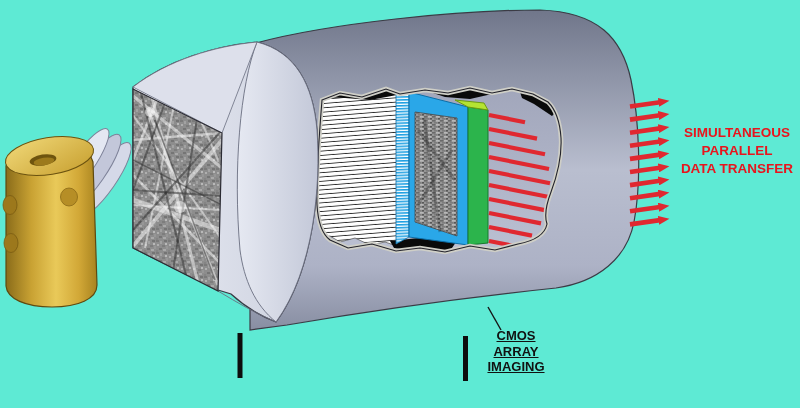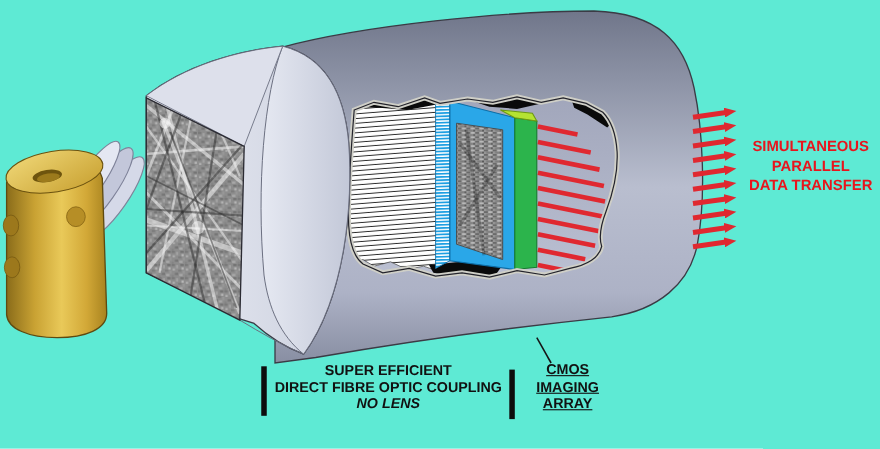--- a/index.html
+++ b/index.html
@@ -212,23 +212,18 @@
   <line x1="488" y1="307" x2="501" y2="330" stroke="#151515" stroke-width="1.4"></line>
   <rect x="237.5" y="333" width="5" height="45" fill="#0d0d0d"></rect>
   <rect x="463" y="336" width="5" height="45" fill="#0d0d0d"></rect>
 </svg>
 
 <div class="lbl lbl-transfer">
   <div>SIMULTANEOUS</div>
   <div>PARALLEL</div>
   <div>DATA TRANSFER</div>
 </div>
-<div class="lbl lbl-coupling">
-  <div>SUPER EFFICIENT</div>
-  <div>DIRECT FIBRE OPTIC COUPLING</div>
-  <div class="italic">NO LENS</div>
-</div>
 <div class="lbl lbl-cmos">
   <div>CMOS</div>
+  <div>ARRAY</div>
   <div>IMAGING</div>
-  <div>ARRAY</div>
 </div>
 </div>
 
 </body></html>

